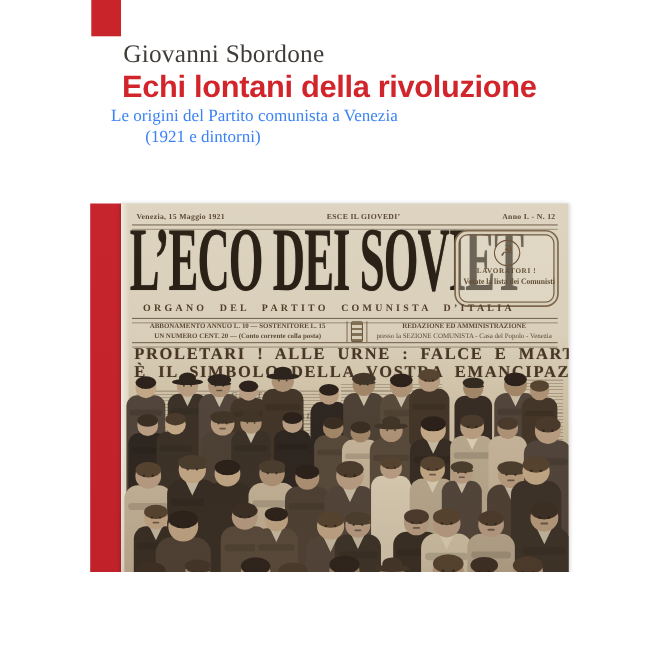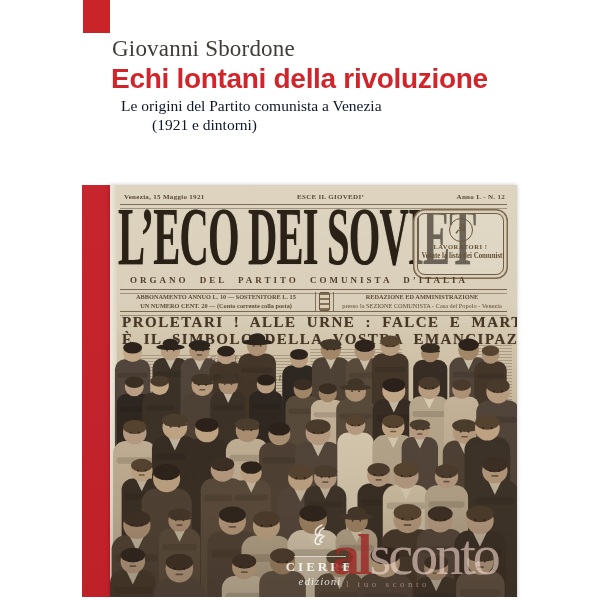--- a/index.html
+++ b/index.html
@@ -1,23 +1,23 @@
 <!DOCTYPE html>
 <html><head>
 <meta charset="utf-8">
 <style>
   html,body{margin:0;padding:0;background:#fff;}
-  .page{position:relative;width:600px;height:597px;background:#ffffff;overflow:hidden;
+  .page{position:relative;width:600px;height:520px;background:#ffffff;overflow:hidden;
         font-family:"Liberation Serif",serif;}
   
   .accent-square{position:absolute;left:83px;top:0;width:27px;height:33px;background:#c9242a;}
   .author{position:absolute;left:112px;top:36px;font-size:23px;color:#403c37;letter-spacing:.2px;}
   .title{position:absolute;left:111px;top:63px;margin:0;font-family:"Liberation Sans",sans-serif;
          font-weight:bold;font-size:28px;color:#d2252b;letter-spacing:-.3px;}
-  .subtitle{position:absolute;left:121px;font-size:15.5px;color:#0f172a;}
+  .subtitle{position:absolute;left:101px;font-size:15.5px;color:#3b82f6;}
   .subtitle.s1{top:97px;} .subtitle.s2{top:116px;margin-left:31px;}
   
   .accent-bar{position:absolute;left:82px;top:185px;width:28px;height:415px;
               background:linear-gradient(180deg,#c7252e,#bf2129);}
   
   .photo{position:absolute;left:110px;top:185px;width:407px;height:415px;overflow:hidden;
          background:linear-gradient(180deg,#ded5c2 0px,#d9cfba 120px,#cfc2a8 170px,#b9a88d 300px,#a3927a 415px);
          box-shadow:0 0 4px rgba(0,0,0,.25);}
   .paper-edge{position:absolute;left:0;top:0;width:7px;height:100%;
               background:linear-gradient(90deg,#f1ede2,#ddd3bf);}

